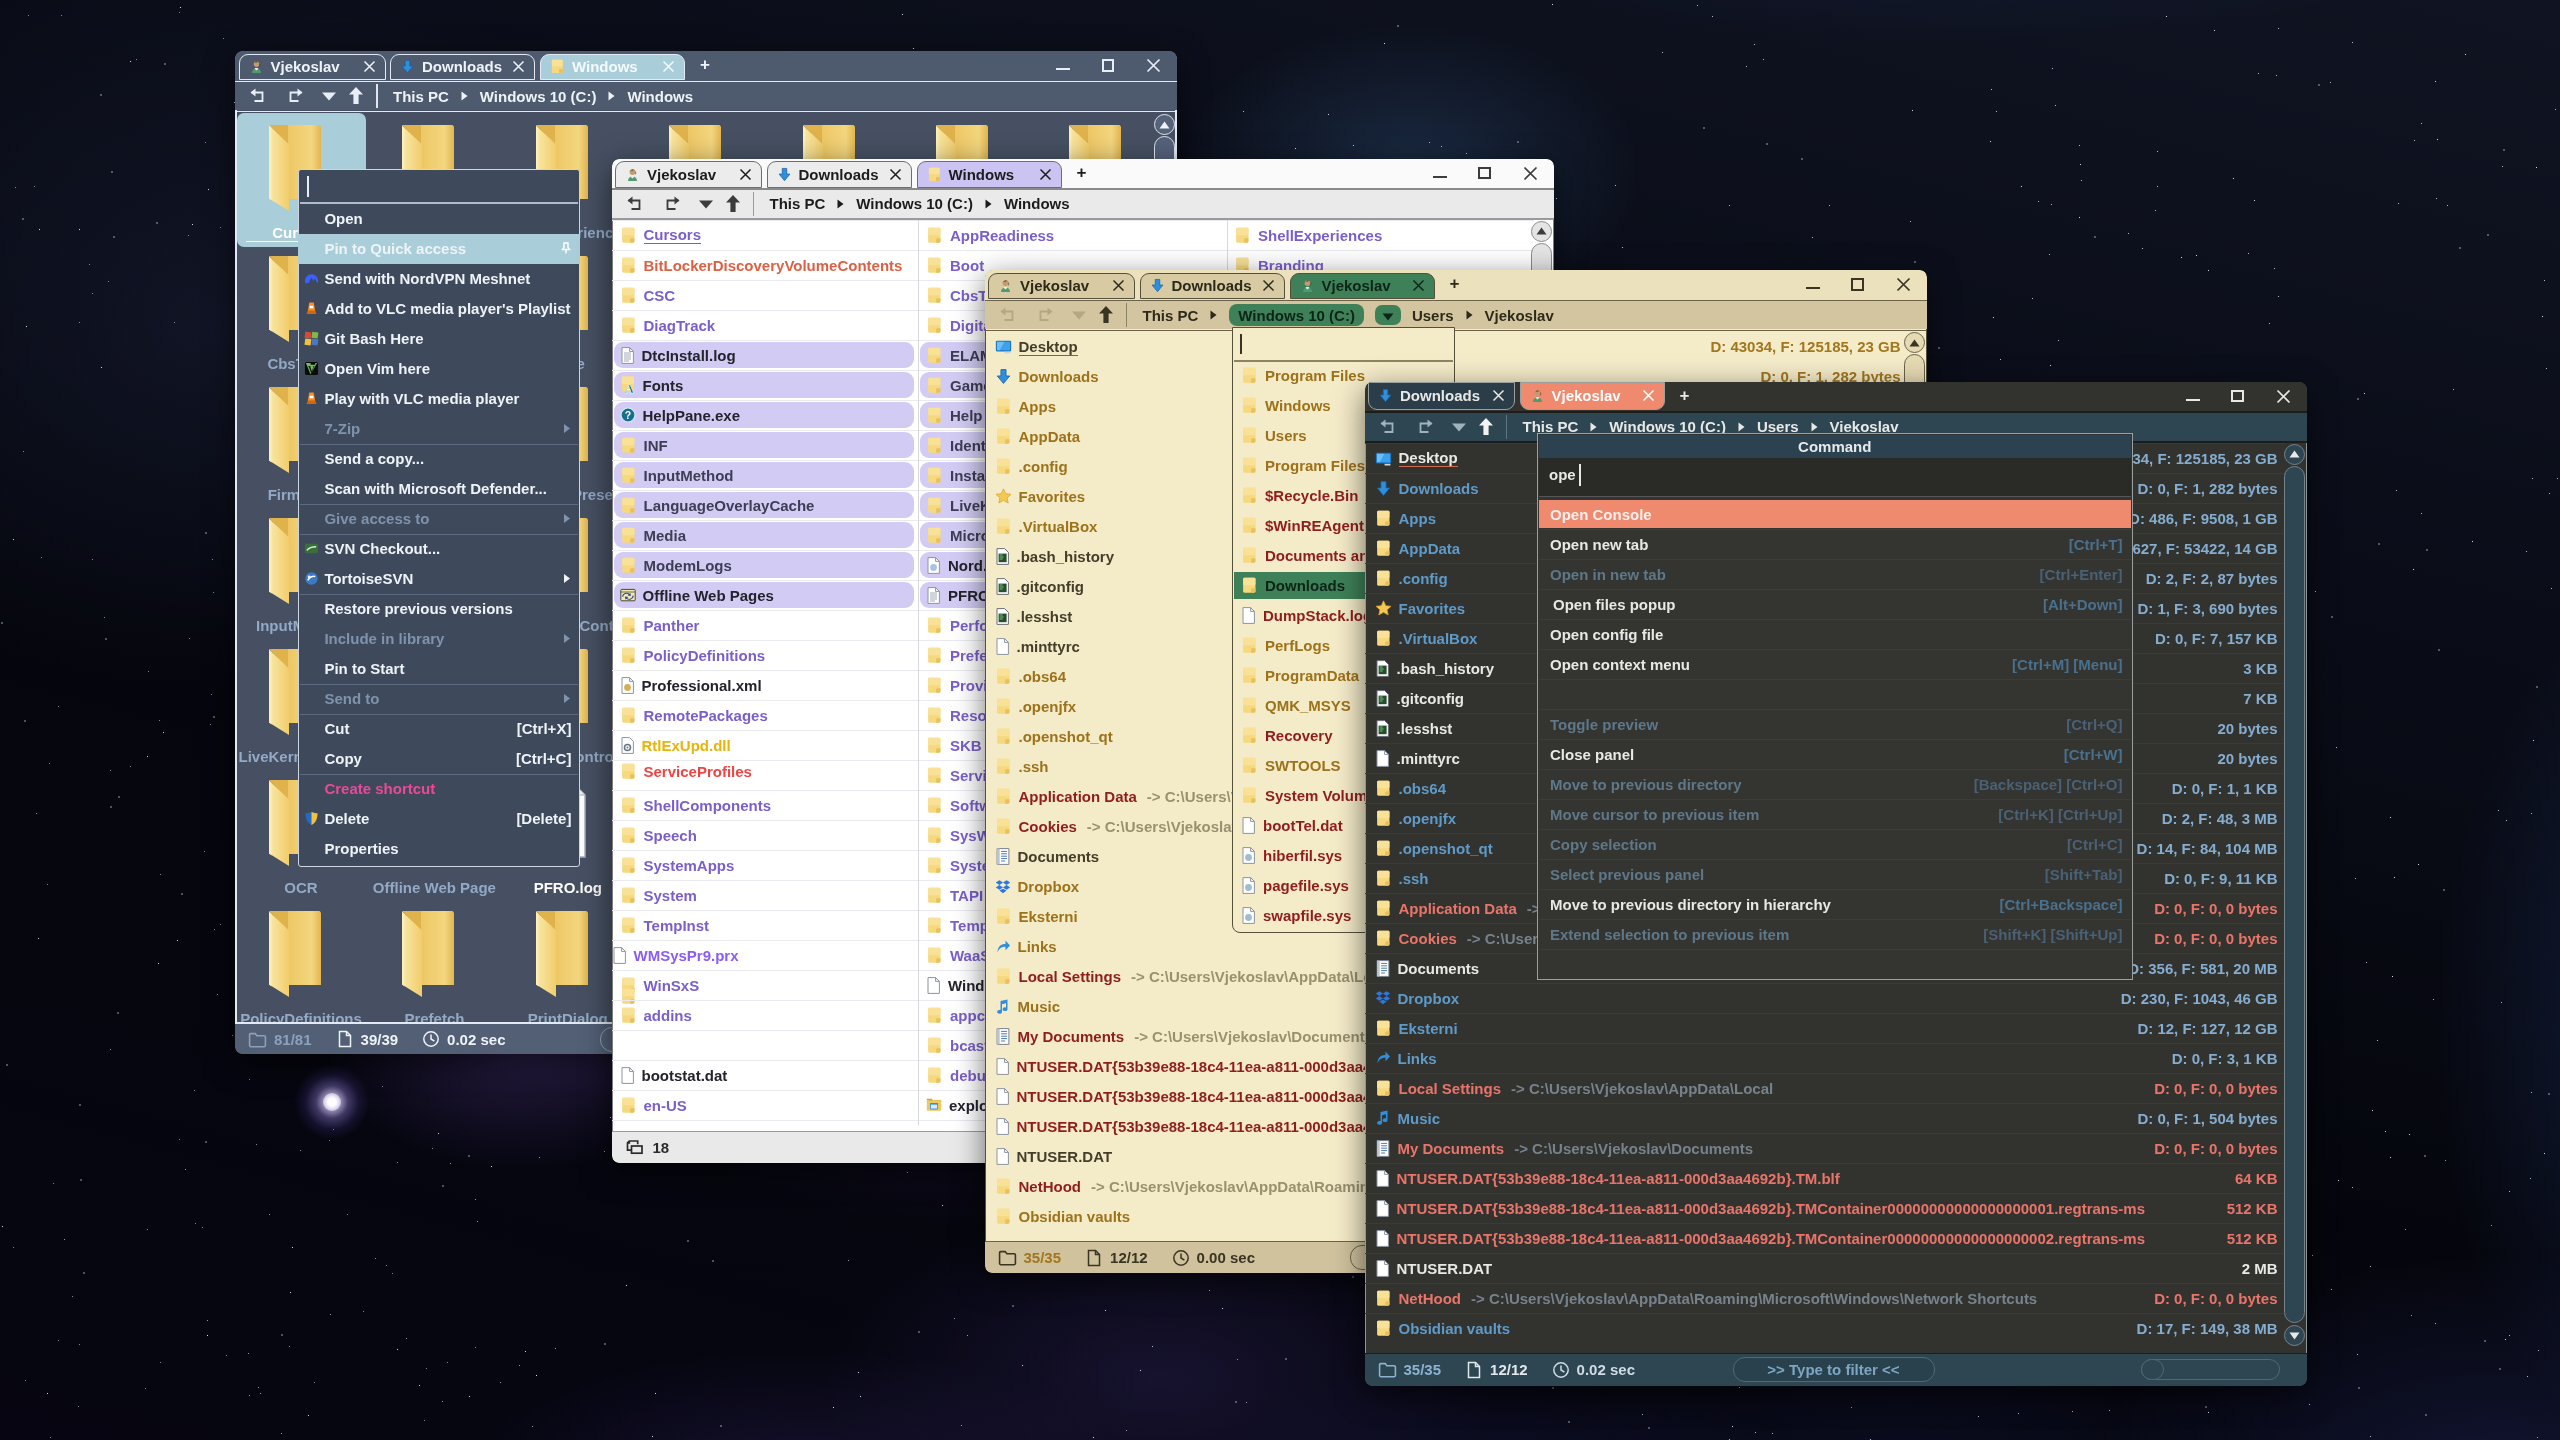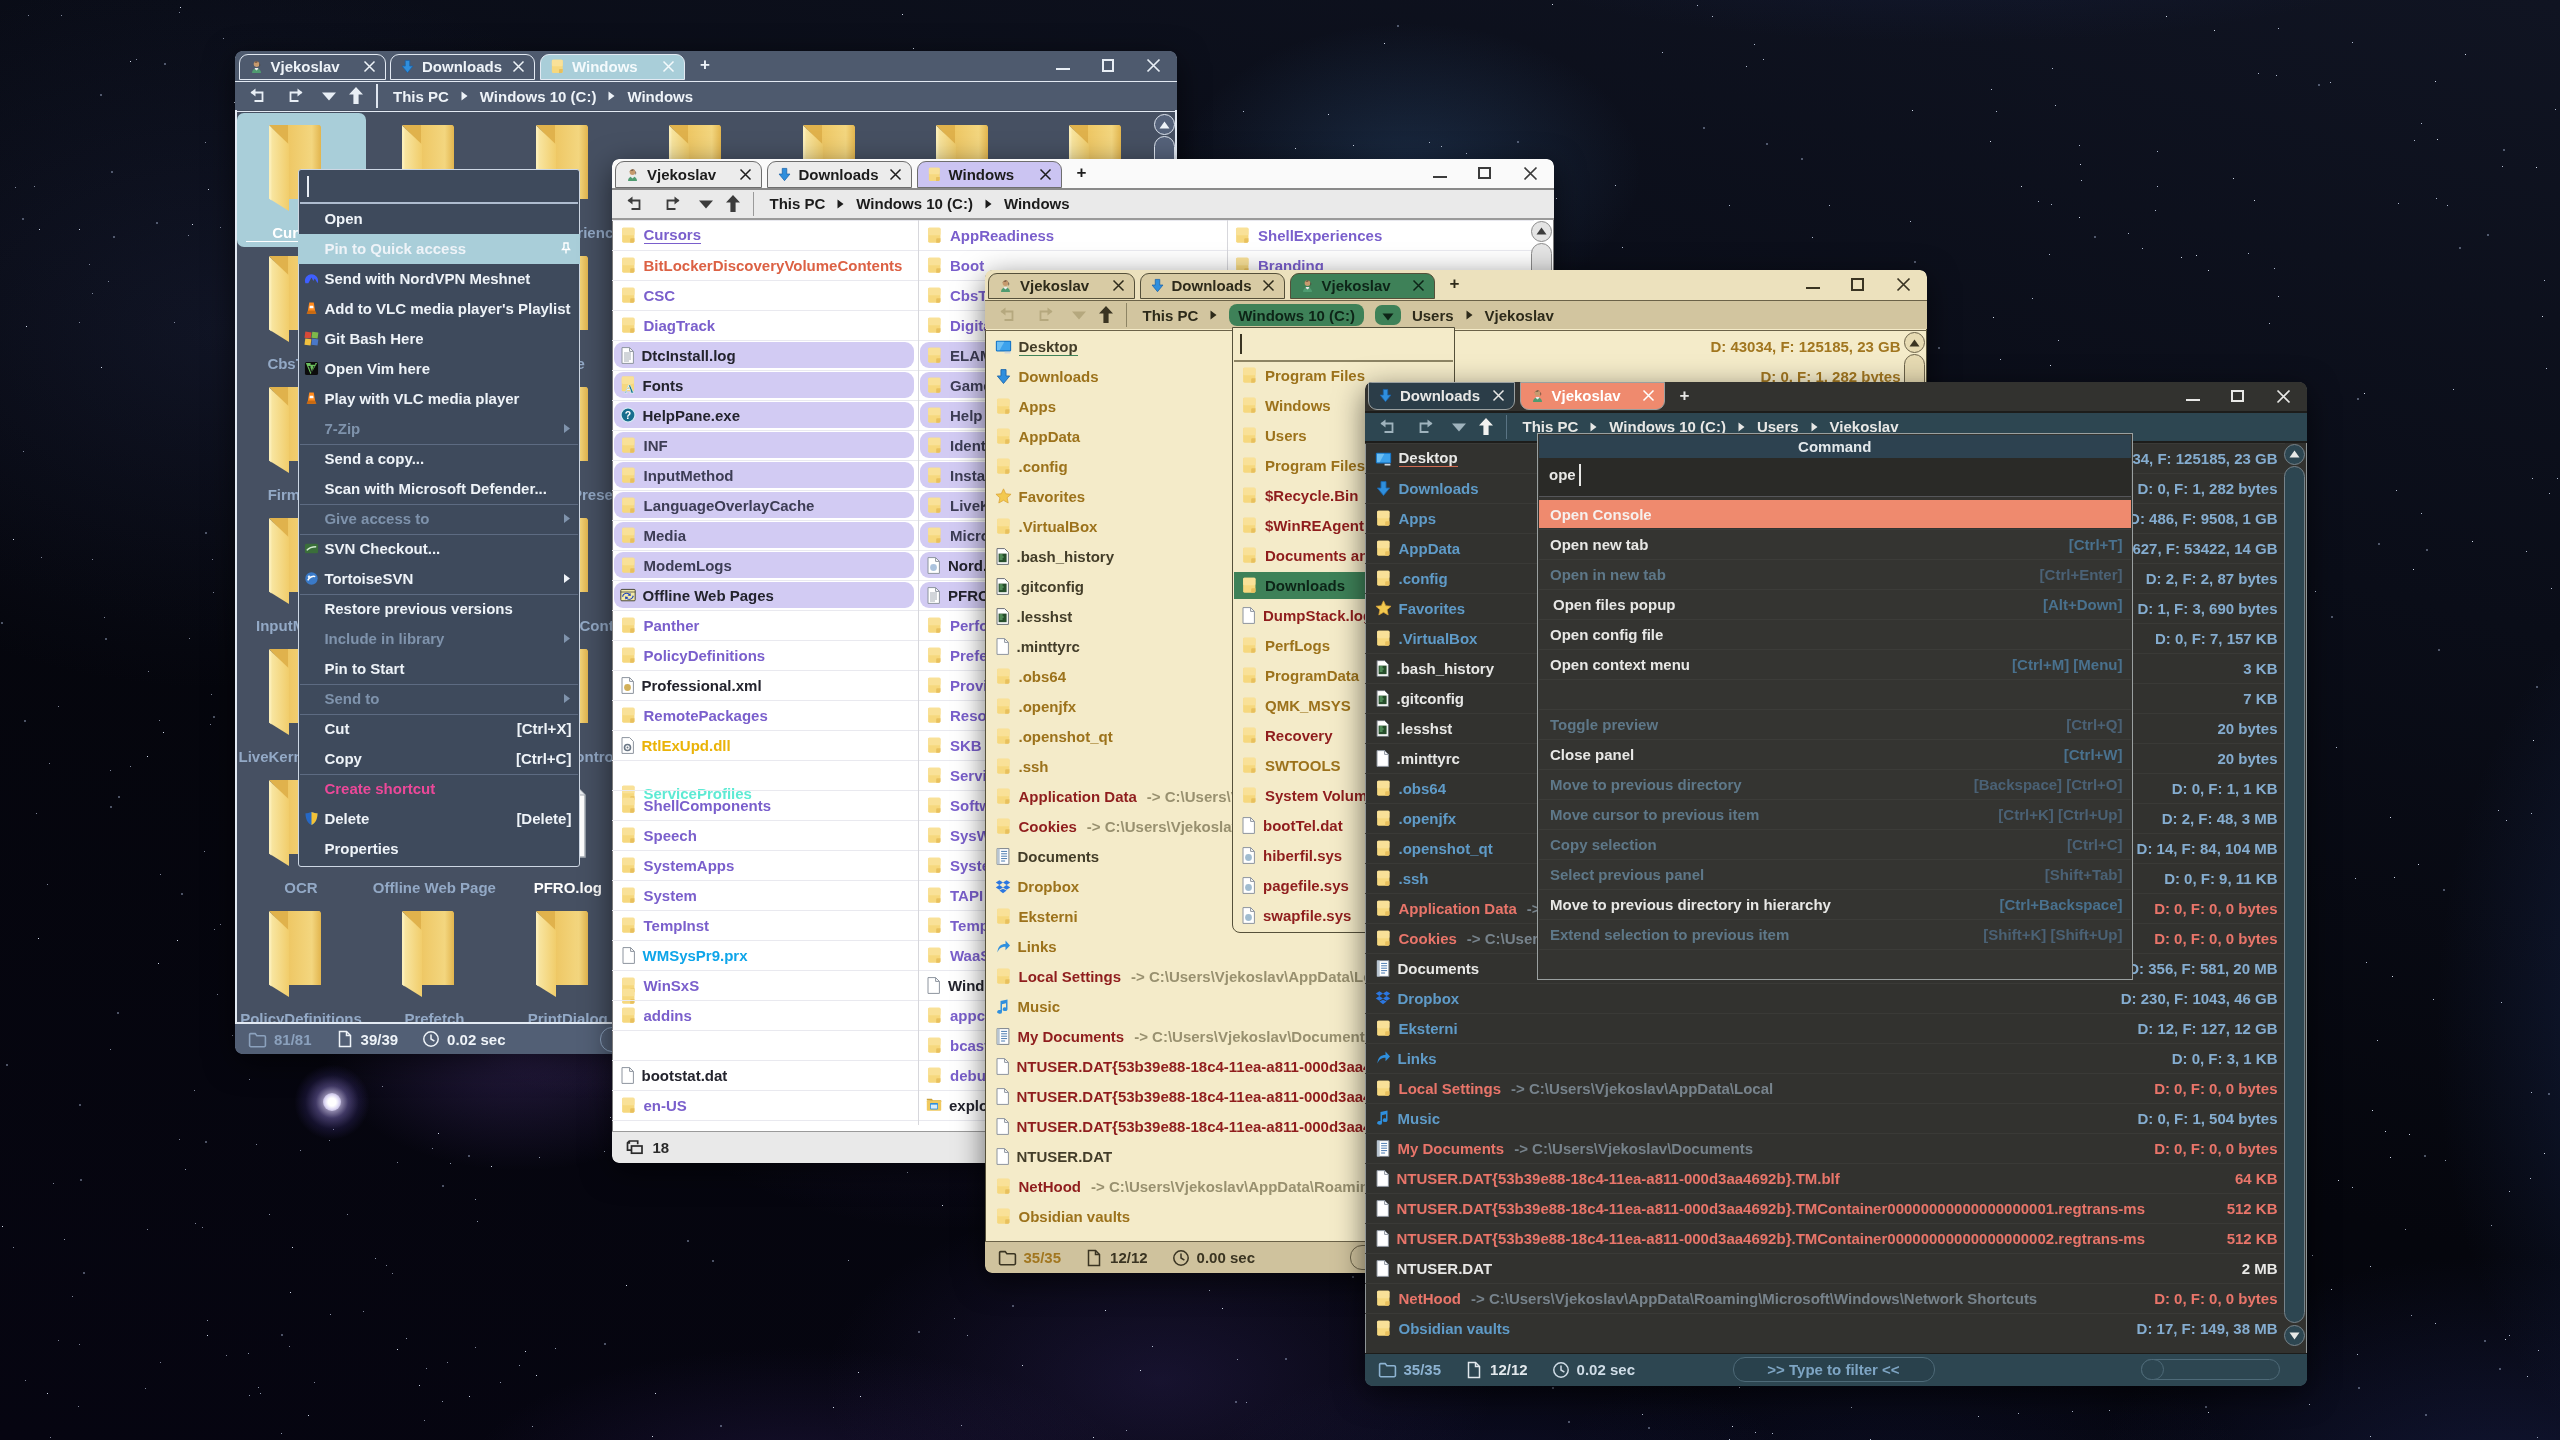--- a/index.html
+++ b/index.html
@@ -839,21 +839,21 @@
       <span style="">RemotePackages</span>
     </div>
     <div class="r" style="left:8px;top:571.5px;width:298px;color:#eab308">
       <svg width="15" height="17" viewBox="0 0 15 17">
         <path d="M2 0.6 h7.6 L13.4 4.4 V16.4 H2 Z" fill="#ffffff" stroke="#8d949e" stroke-width="1"></path>
         <circle cx="7.5" cy="10.5" r="3" fill="none" stroke="#6a7684" stroke-width="1.6"></circle>
         <circle cx="7.5" cy="10.5" r="1" fill="#6a7684"></circle>
       </svg>
       <span style="">RtlExUpd.dll</span>
     </div>
-    <div class="r" style="left:8px;top:620px;width:298px;color:#5eead4">
+    <div class="r" style="left:8px;top:598px;width:298px;color:#ef4444">
       <svg width="17" height="17" viewBox="0 0 16 16">
         <rect x="2" y="0.8" width="11.6" height="14" rx="1.3" fill="#f6d87e"></rect>
         <rect x="2" y="0.8" width="11.6" height="7" rx="1.3" fill="#f9e198"></rect>
         <path d="M9.6 14.8 v-3.2 a0.9 0.9 0 0 1 0.9-0.9 h3.1 v2.7 a1.4 1.4 0 0 1-1.4 1.4 z" fill="#e8c05d"></path>
       </svg>
       <span style="">ServiceProfiles</span>
     </div>
     <div class="r" style="left:8px;top:631.5px;width:298px;color:#7a5fcc">
       <svg width="17" height="17" viewBox="0 0 16 16">
         <rect x="2" y="0.8" width="11.6" height="14" rx="1.3" fill="#f6d87e"></rect>
@@ -887,21 +887,21 @@
       <span style="">System</span>
     </div>
     <div class="r" style="left:8px;top:751.5px;width:298px;color:#7a5fcc">
       <svg width="17" height="17" viewBox="0 0 16 16">
         <rect x="2" y="0.8" width="11.6" height="14" rx="1.3" fill="#f6d87e"></rect>
         <rect x="2" y="0.8" width="11.6" height="7" rx="1.3" fill="#f9e198"></rect>
         <path d="M9.6 14.8 v-3.2 a0.9 0.9 0 0 1 0.9-0.9 h3.1 v2.7 a1.4 1.4 0 0 1-1.4 1.4 z" fill="#e8c05d"></path>
       </svg>
       <span style="">TempInst</span>
     </div>
-    <div class="r" style="left:9px;top:781.5px;width:298px;color:#0ea5e9">
+    <div class="r" style="left:0;top:781.5px;width:298px;color:#8b5cf6">
       <svg width="15" height="17" viewBox="0 0 15 17">
         <path d="M2 0.6 h7.6 L13.4 4.4 V16.4 H2 Z" fill="#ffffff" stroke="#8d949e" stroke-width="1"></path>
         <path d="M9.6 0.6 V4.4 H13.4" fill="none" stroke="#8d949e" stroke-width="1"></path>
       </svg>
       <span style="">WMSysPr9.prx</span>
     </div>
     <div class="r" style="left:8px;top:811.5px;width:298px;color:#7a5fcc">
       <svg width="17" height="17" viewBox="0 0 16 16">
         <rect x="2" y="0.8" width="11.6" height="14" rx="1.3" fill="#f6d87e"></rect>
         <rect x="2" y="0.8" width="11.6" height="7" rx="1.3" fill="#f9e198"></rect>

